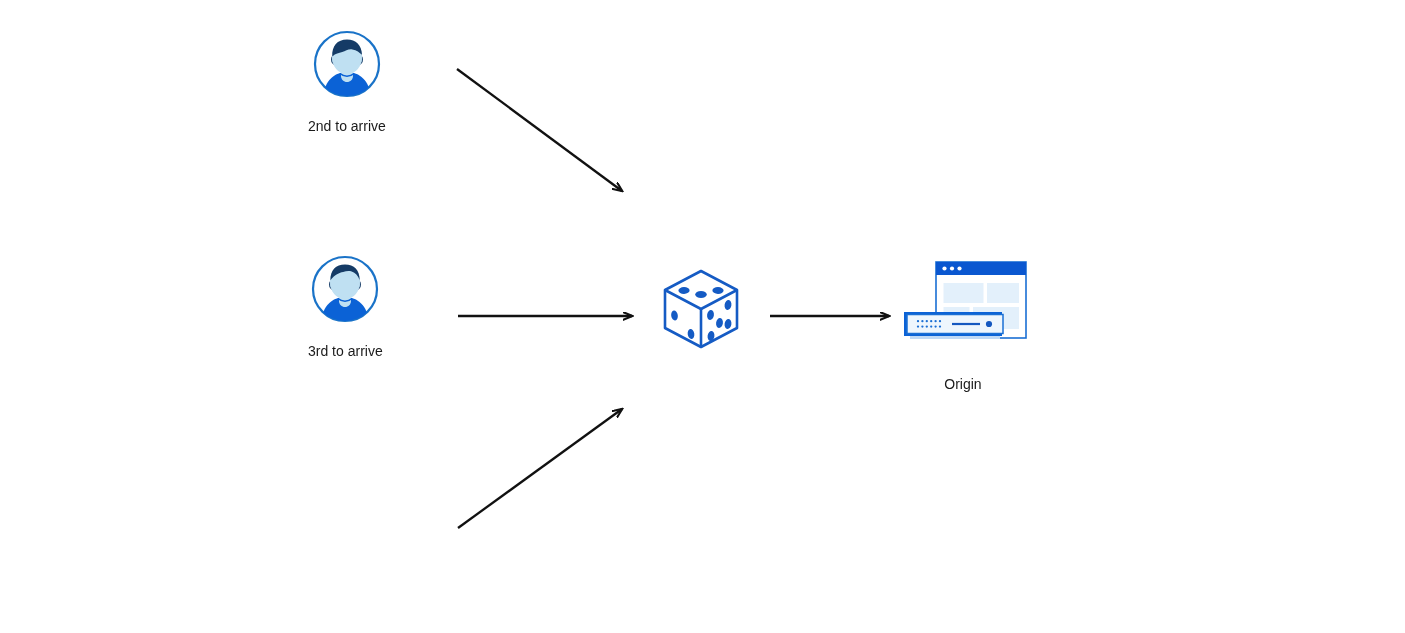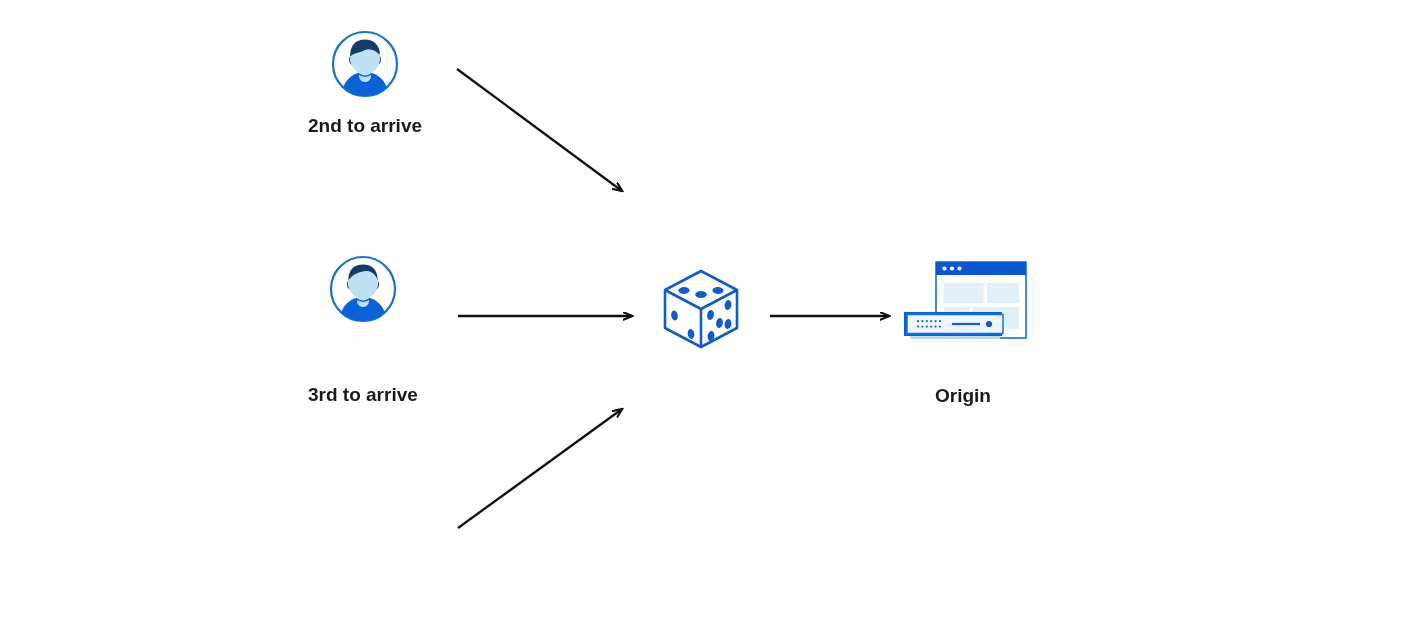--- a/index.html
+++ b/index.html
@@ -19,44 +19,43 @@
     overflow: hidden;
   }
   .node {
     position: absolute;
     display: flex;
     flex-direction: column;
     align-items: center;
   }
   .node-label {
     font-family: "Liberation Sans", sans-serif;
-    font-size: 19px;
+    font-size: 14px;
     line-height: 24px;
     color: #1a1a1a;
     white-space: nowrap;
     text-align: center;
-    font-weight: bold;
   }
   .avatar-wrap {
     width: 72px;
     height: 72px;
   }
   .avatar-label {
     margin-top: 14px;
   }
   .dice-wrap {
     width: 86px;
     height: 88px;
   }
   .origin-wrap {
     width: 130px;
     height: 100px;
   }
   .origin-label {
-    margin-top: 26px;
+    margin-top: 14px;
   }
   .arrow-layer {
     position: absolute;
     left: 0;
     top: 0;
     width: 1405px;
     height: 633px;
     pointer-events: none;
   }
 </style>
@@ -102,21 +101,21 @@
           <ellipse cx="47.8" cy="31.5" rx="3.6" ry="5" fill="#bfe0f2" stroke="#153b66" stroke-width="1.1"></ellipse>
           <path d="M36 12c9.6 0 15 6.6 15 16.5 0 9.6-5.6 17.5-15 17.5s-15-7.9-15-17.5C21 18.6 26.4 12 36 12z" fill="#bfe0f2"></path>
           <path d="M21.3 28.5c-.6-10.5 5.1-17 14.7-17 9 0 14.6 5.6 15 15.3-2.6-2.4-5.2-4.6-9.6-5.4-4-.7-6.6 1.4-10.2 2.6-3.4 1.1-6.6 1.3-9.9 4.5z" fill="#153b66"></path>
           <path d="M29 45.5c2 1.8 4.3 2.7 7 2.7s5-.9 7-2.7" fill="none" stroke="#0b62d6" stroke-width="1.6"></path>
         </g>
       </svg>
     </div>
     <div class="node-label avatar-label">2nd to arrive</div>
   </div>
 
-  <div class="node" style="left:308px; top:253px;gap:44px;">
+  <div class="node" style="left:308px; top:253px;">
     <div class="avatar-wrap">
       <svg viewBox="0 0 72 72" width="72" height="72" xmlns="http://www.w3.org/2000/svg">
         <defs>
             <clipPath id="c2">
               <circle cx="36" cy="36" r="32"></circle>
             </clipPath>
           </defs>
         <circle cx="36" cy="36" r="32" fill="#ffffff" stroke="#1a73c8" stroke-width="2.2"></circle>
         <g clip-path="url(#c2)">
           <path d="M36 44c13 0 22 9 24 24H12c2-15 11-24 24-24z" fill="#0b62d6"></path>

